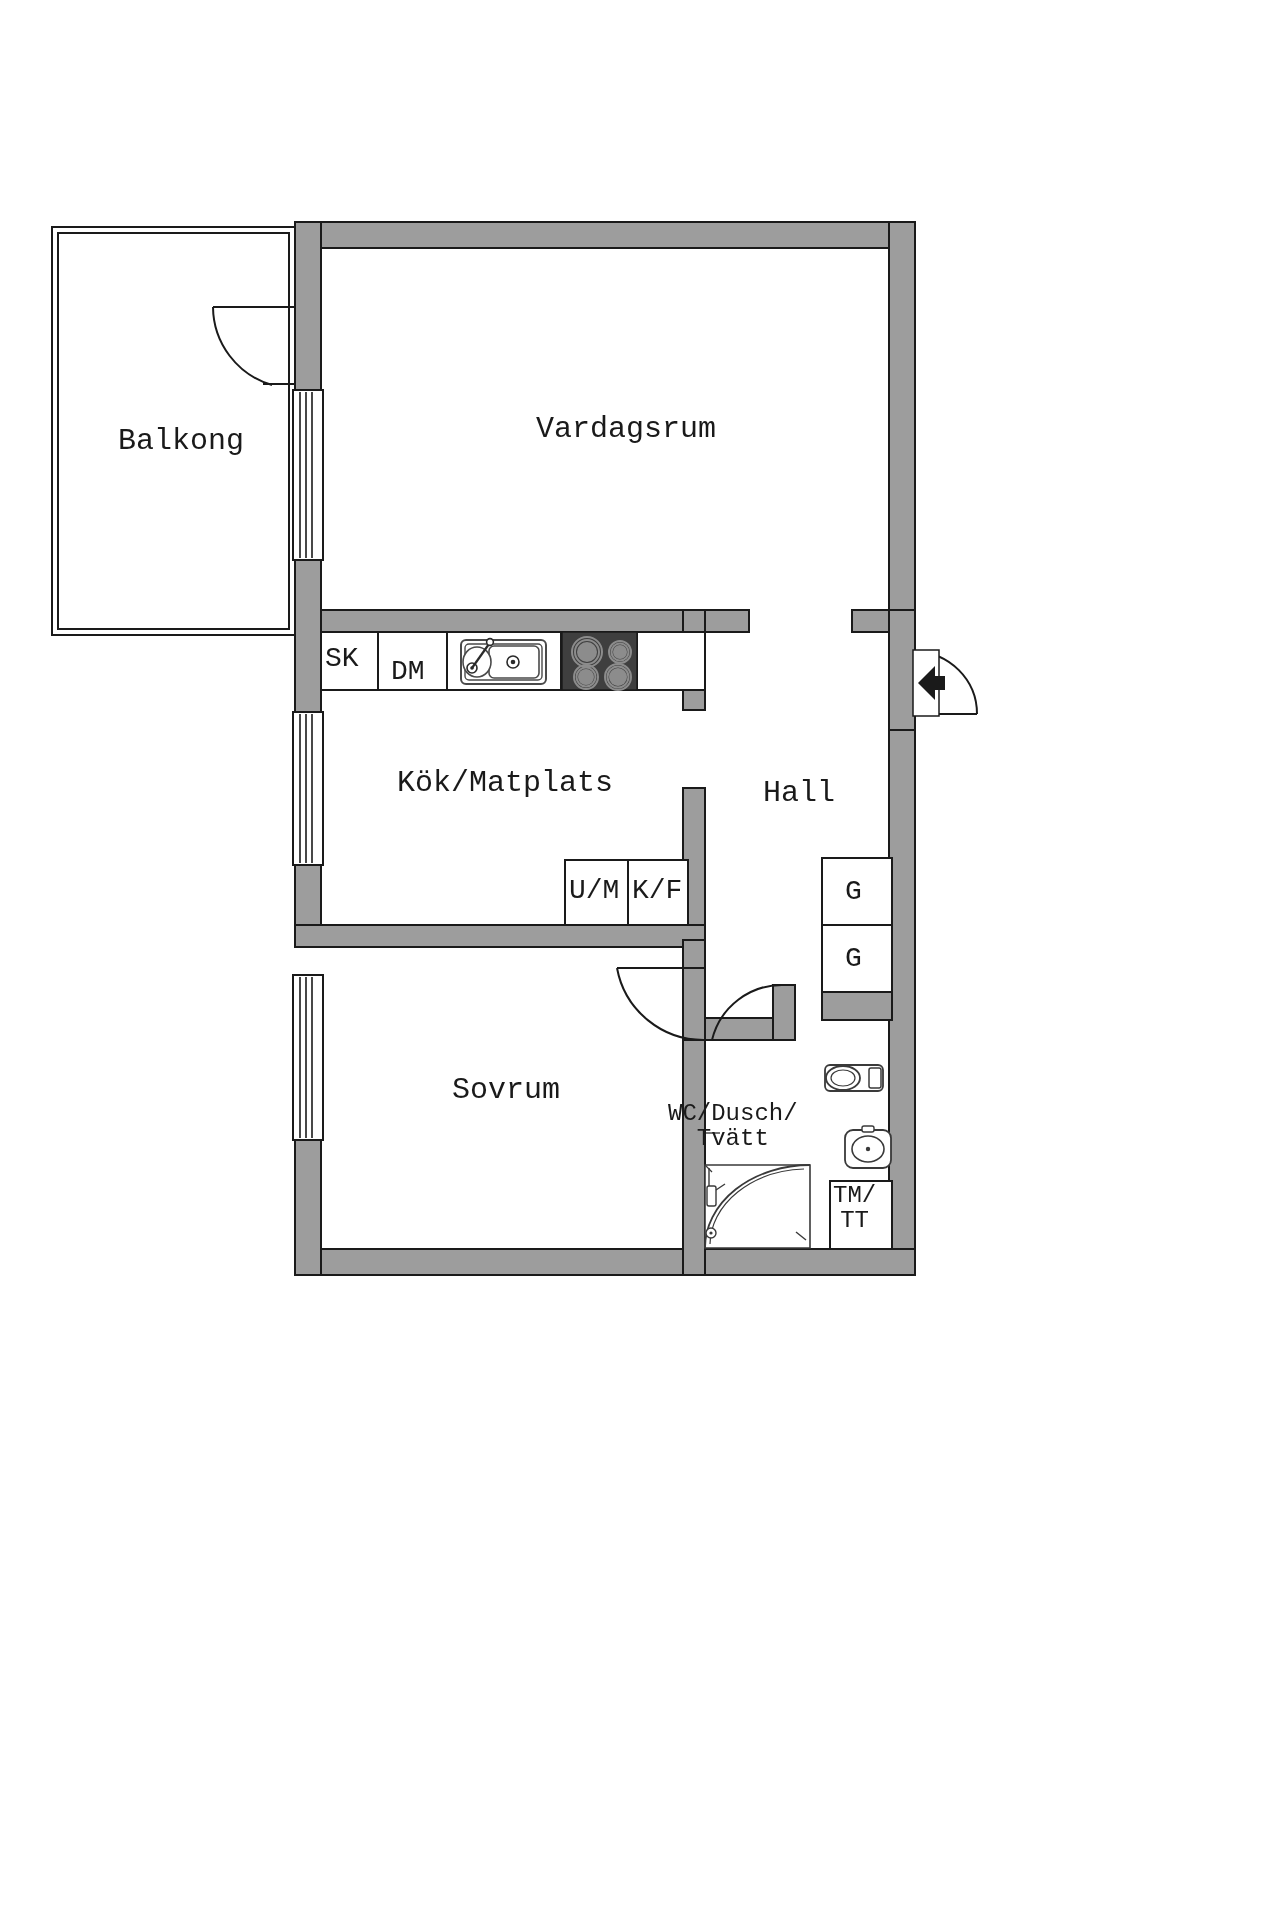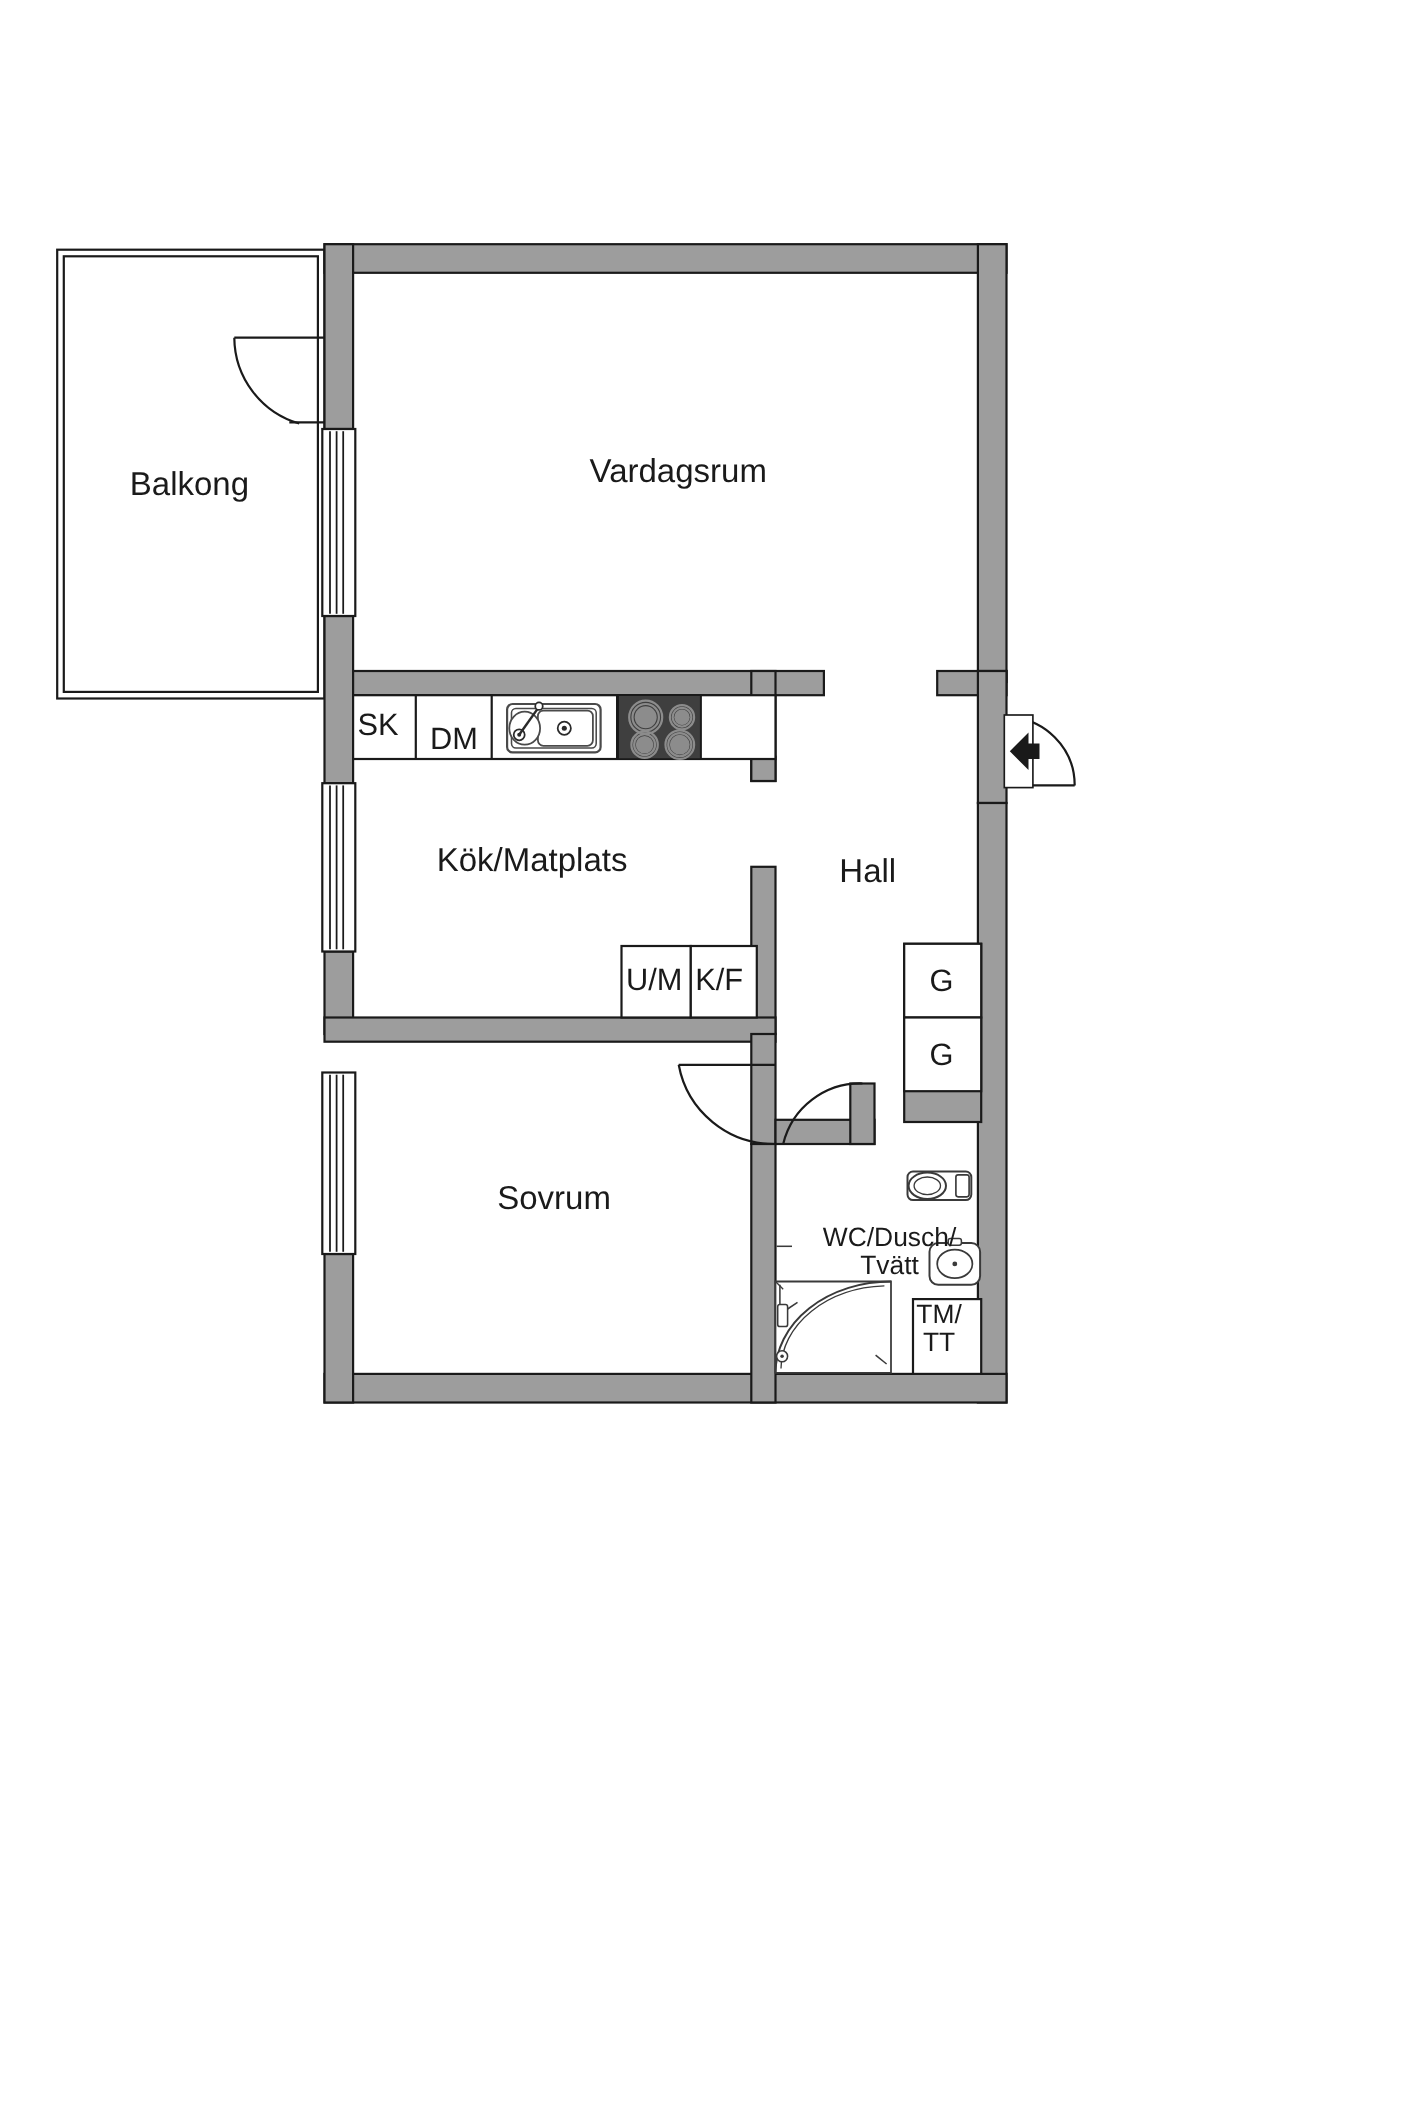--- a/index.html
+++ b/index.html
@@ -1,18 +1,18 @@
 <!DOCTYPE html>
 <html><head>
 <meta charset="utf-8">
 <style>
   html,body{margin:0;padding:0;background:#ffffff;}
   body{width:1280px;height:1920px;font-family:"Liberation Sans",sans-serif;position:relative;overflow:hidden;}
   #plan{position:absolute;left:0;top:0;width:1280px;height:1920px;}
-  .lbl{position:absolute;color:#1a1a1a;font-family:Liberation Sans, sans-serif;white-space:nowrap;}
+  .lbl{position:absolute;color:#1a1a1a;font-family:Liberation Mono, monospace;white-space:nowrap;}
   .room-label{font-size:30px;}
   .app-label{font-size:28px;}
   .small-label{font-size:24px;line-height:1.05;text-align:center;}
   .caption{font-size:19px;color:#1a1a1a;}
   svg{display:block;}
 </style>
 </head>
 <body>
 
 <div id="plan">
@@ -195,21 +195,21 @@
   </g>
 
 </svg>
 
 <div class="lbl room-label" style="left:118px;top:424px;">Balkong</div>
 <div class="lbl room-label" style="left:513px;top:412px;margin-left:23px;">Vardagsrum</div>
 <div class="lbl room-label" style="left:397px;top:766px;">Kök/Matplats</div>
 <div class="lbl room-label" style="left:763px;top:728px;margin-top:48px;">Hall</div>
 <div class="lbl room-label" style="left:452px;top:1073px;">Sovrum</div>
 
-<div class="lbl small-label" style="left:748px;top:1101px;margin-top:12px;">
+<div class="lbl small-label" style="left:668px;top:1101px;">
   <div>WC/Dusch/</div>
   <div>Tvätt</div>
 </div>
 
 <div class="lbl app-label" style="left:325px;top:643px;">SK</div>
 <div class="lbl app-label" style="left:391px;top:656px;">DM</div>
 <div class="lbl app-label" style="left:569px;top:875px;">U/M</div>
 <div class="lbl app-label" style="left:632px;top:875px;">K/F</div>
 <div class="lbl app-label" style="left:845px;top:876px;">G</div>
 <div class="lbl app-label" style="left:845px;top:943px;">G</div>

